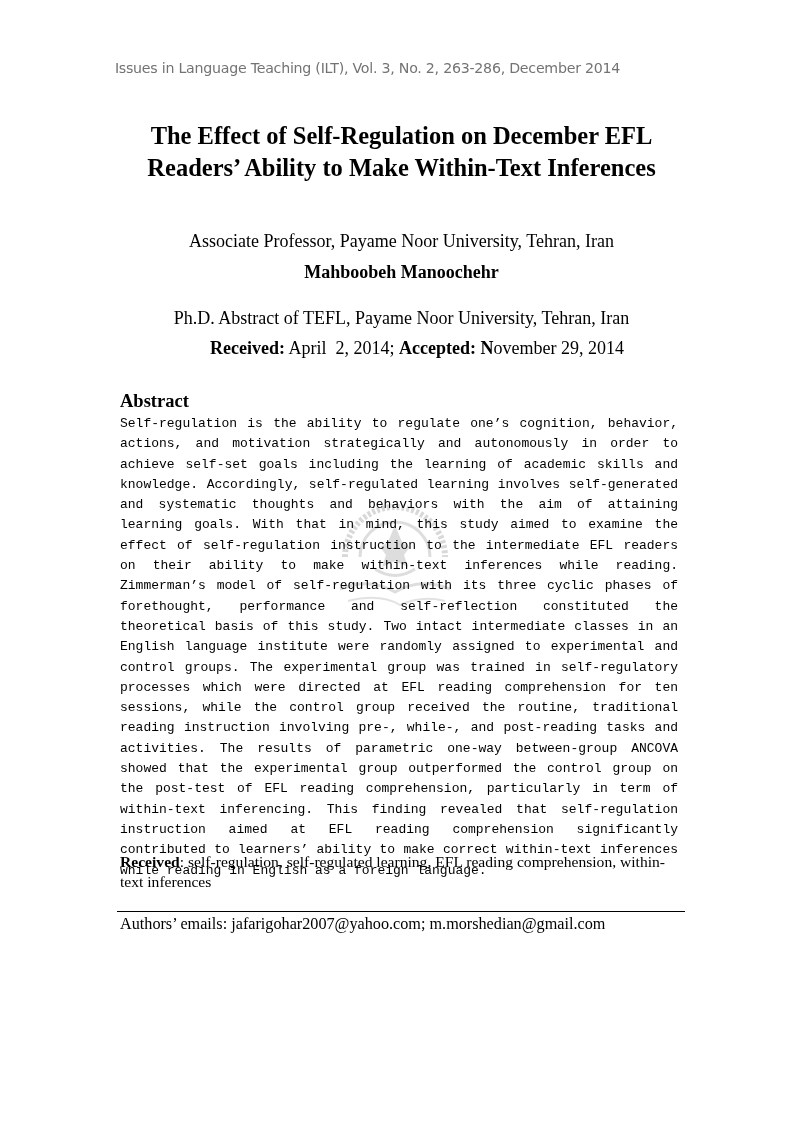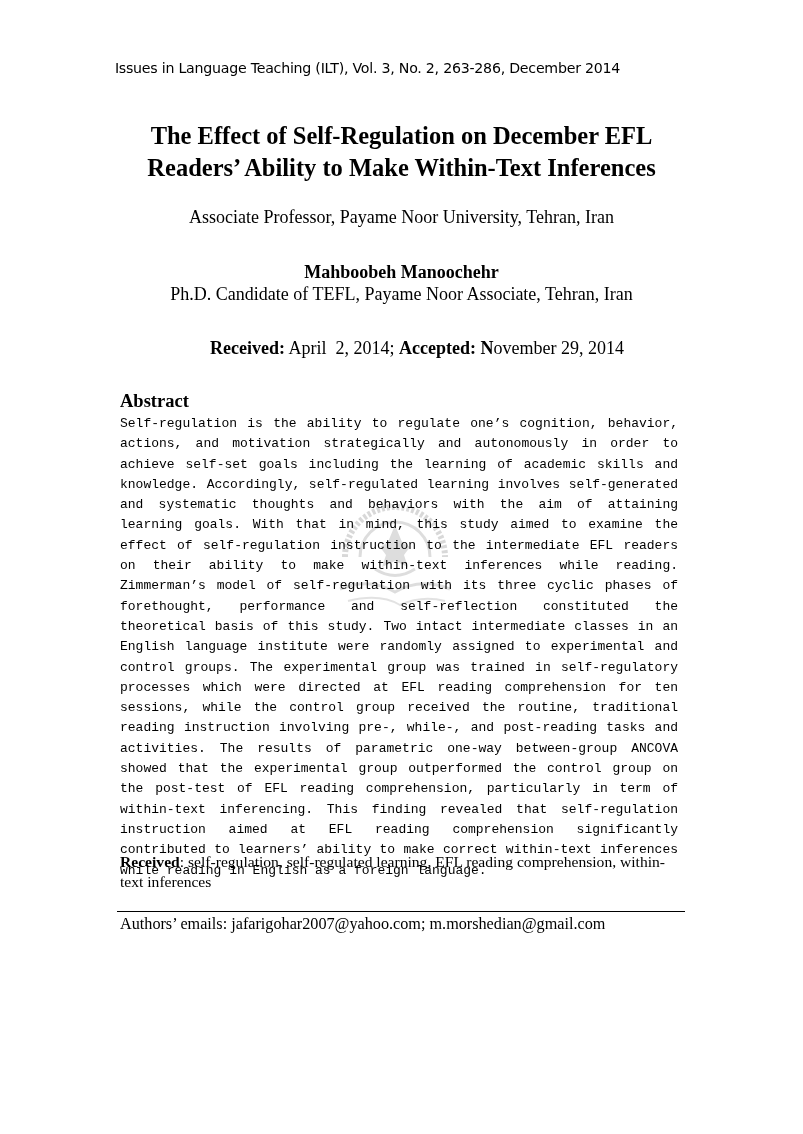--- a/index.html
+++ b/index.html
@@ -1,31 +1,31 @@
 <!DOCTYPE html>
 <html><head>
 <meta charset="utf-8">
 <style>
   html, body { margin: 0; padding: 0; background: #ffffff; }
   body { width: 803px; height: 1134px; position: relative; overflow: hidden; color: #000; }
   .page { position: absolute; left: 0; top: 0; width: 803px; height: 1134px; background: #fff; }
   .running-head {
     position: absolute; top: 60px; left: 0; width: 735px; text-align: center;
-    font-family: "DejaVu Sans", sans-serif; font-size: 14.2px; letter-spacing: -0.25px; color: #000000;
+    font-family: "DejaVu Sans", sans-serif; font-size: 14.2px; letter-spacing: -0.25px; color: #737373;
   }
   .title {
     position: absolute; top: 120px; left: 100px; width: 603px; text-align: center;
     font-family: "Liberation Serif", serif; font-weight: bold; font-size: 24.5px; line-height: 32px;
   }
   .author {
     position: absolute; left: 100px; width: 603px; text-align: center;
     font-family: "Liberation Serif", serif;
   }
   .author .name { font-weight: bold; font-size: 18px; line-height: 22px; display: block; }
-  .author .affil { font-size: 18px; line-height: 22px; display: block; }
+  .author .affil { font-size: 18px; line-height: 22px; display: block; margin-top: 24px; }
   .author1 { top: 206px; }
   .author2 { top: 261px; }
   .dates {
     position: absolute; top: 338px; left: 210px; font-family: "Liberation Serif", serif; font-size: 18px; white-space: pre;
   }
   .dates b { font-weight: bold; }
   .abstract-heading {
     position: absolute; top: 391px; left: 120px; font-family: "Liberation Serif", serif; font-weight: bold; font-size: 18.5px;
   }
   .abstract-body {
@@ -57,21 +57,21 @@
     <span>The Effect of Self-Regulation on December EFL</span><br>
     <span>Readers’ Ability to Make Within-Text Inferences</span>
   </div>
 
   <div class="author author1">
     <span class="affil">Associate Professor, Payame Noor University, Tehran, Iran</span>
   </div>
 
   <div class="author author2">
     <span class="name">Mahboobeh Manoochehr</span>
-    <span class="affil">Ph.D. Candidate of TEFL, Payame Noor Associate, Tehran, Iran</span>
+    <span class="affil">Ph.D. Abstract of TEFL, Payame Noor University, Tehran, Iran</span>
   </div>
 
   <div class="dates"><b>Received:</b><span> April  2, 2014; </span><b>Accepted: N</b><span>ovember 29, 2014</span></div>
 
   <div class="abstract-heading">Abstract</div>
 
   <svg class="watermark" viewBox="0 0 130 118">
     <path d="M15 60 A50 50 0 0 1 115 60" fill="none" stroke="#777" stroke-width="6" stroke-dasharray="3 2"></path>
     <path d="M30 60 A35 35 0 0 1 100 60" fill="none" stroke="#888" stroke-width="3"></path>
     <path d="M65 28 L58 45 L50 50 L56 58 L52 70 L65 64 L78 70 L74 58 L80 50 L72 45 Z" fill="#888"></path>

